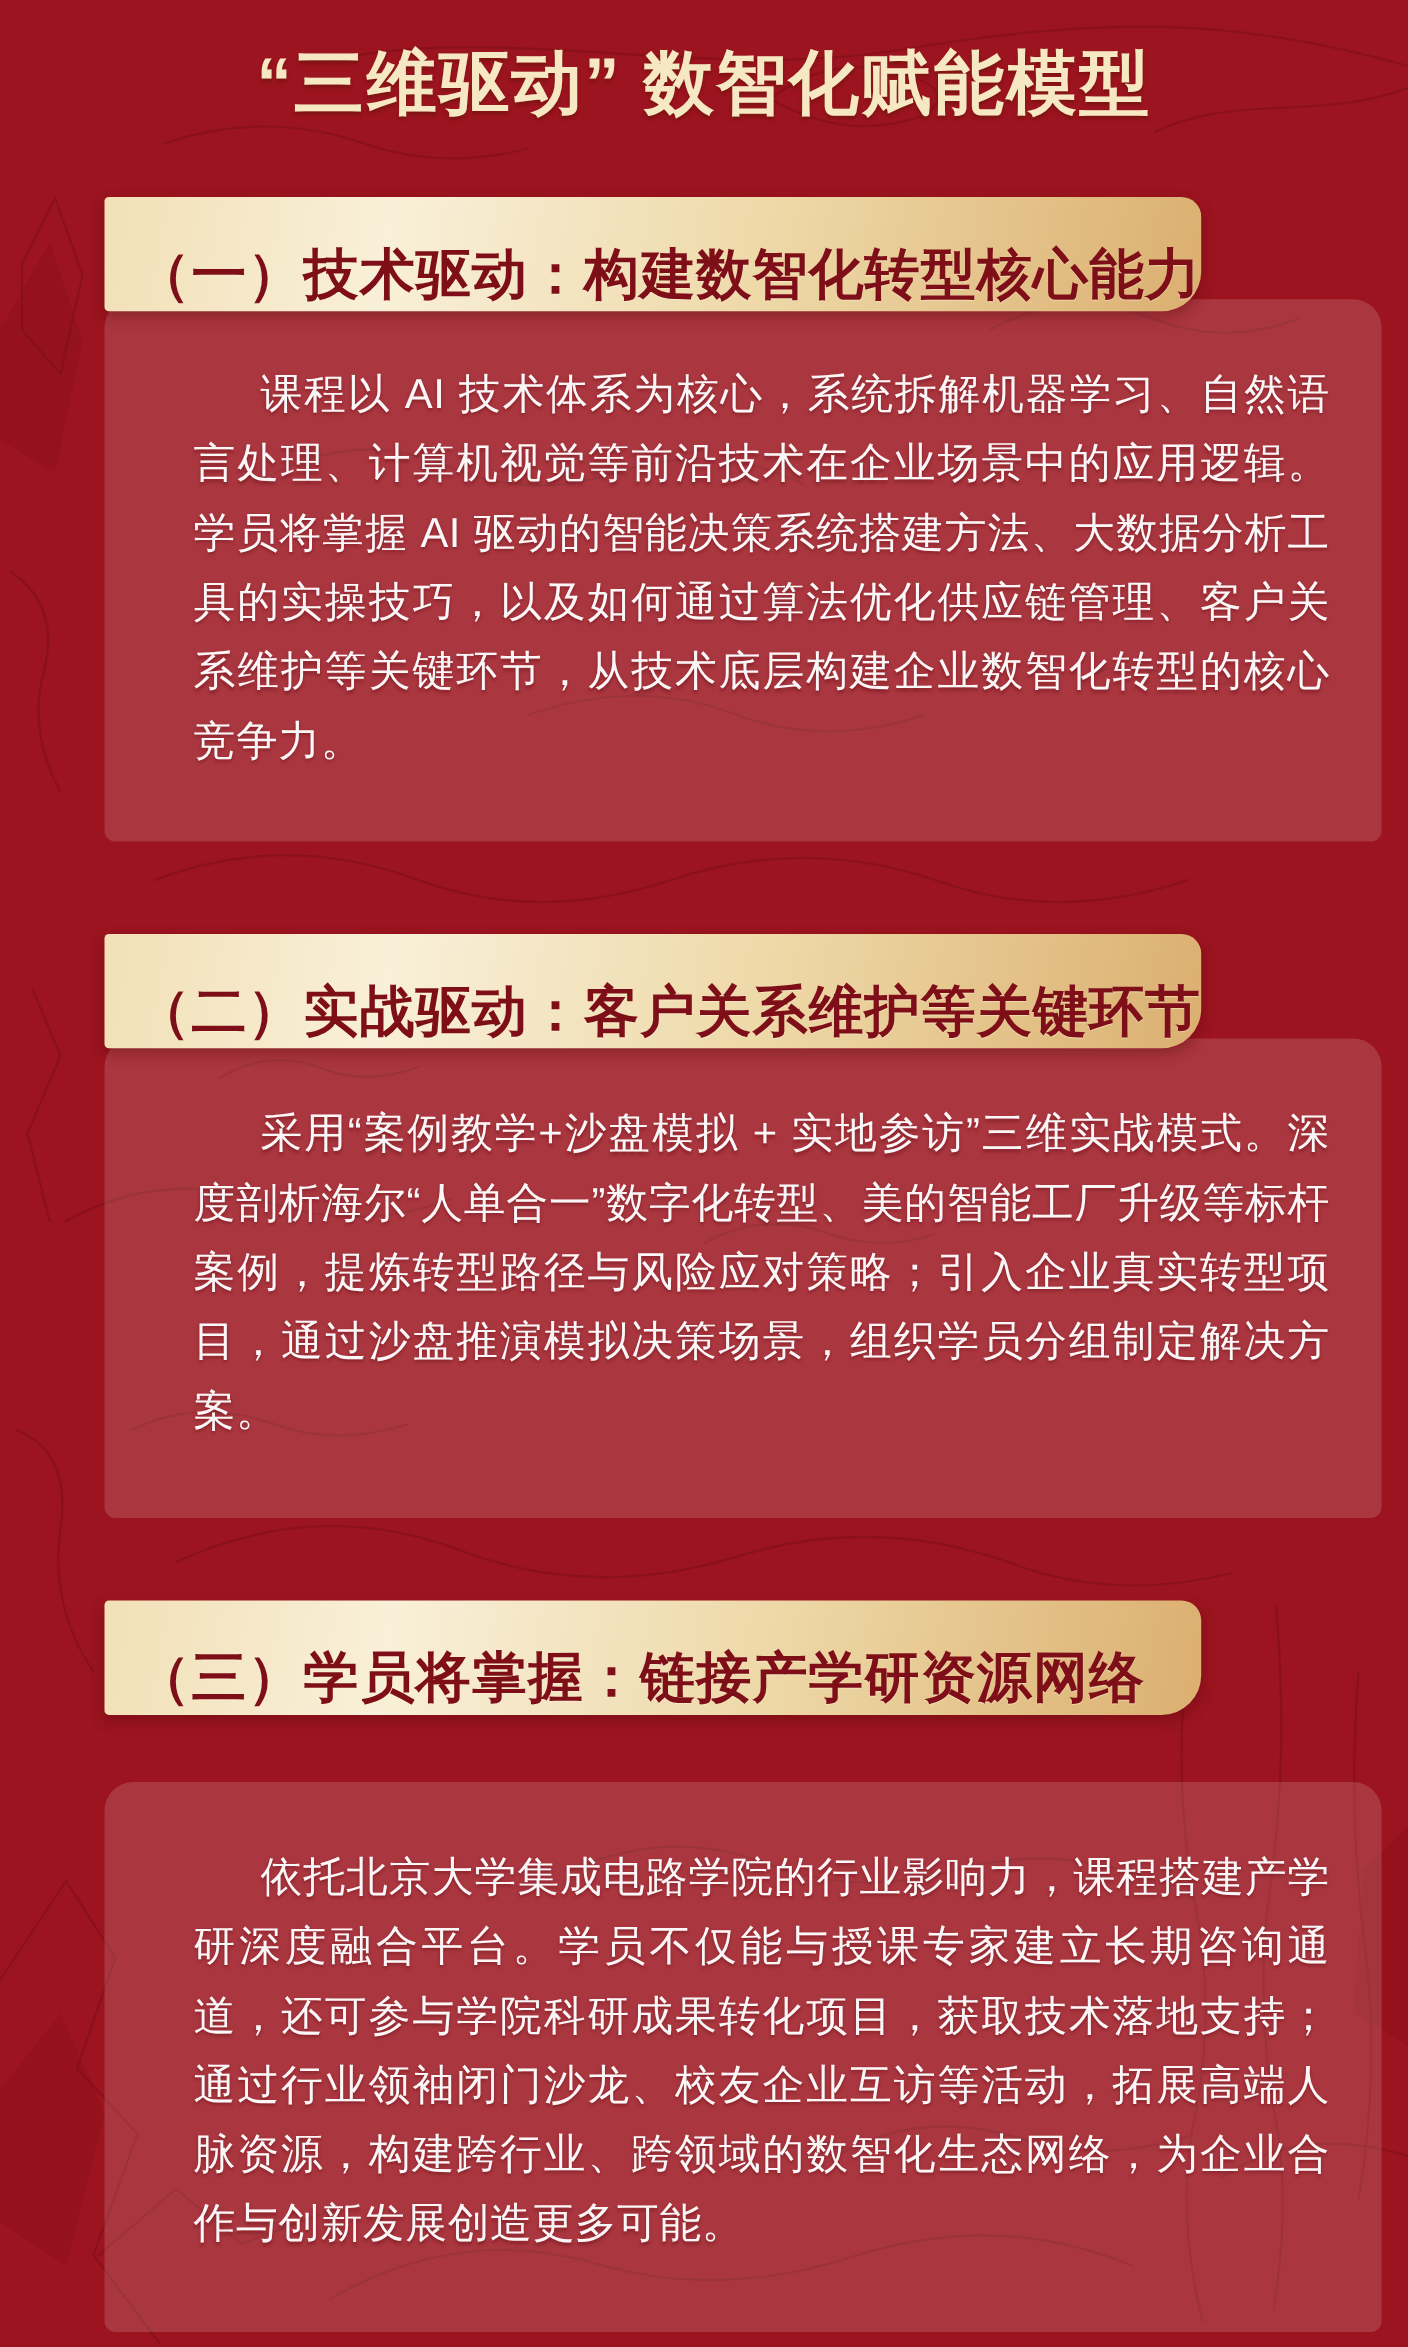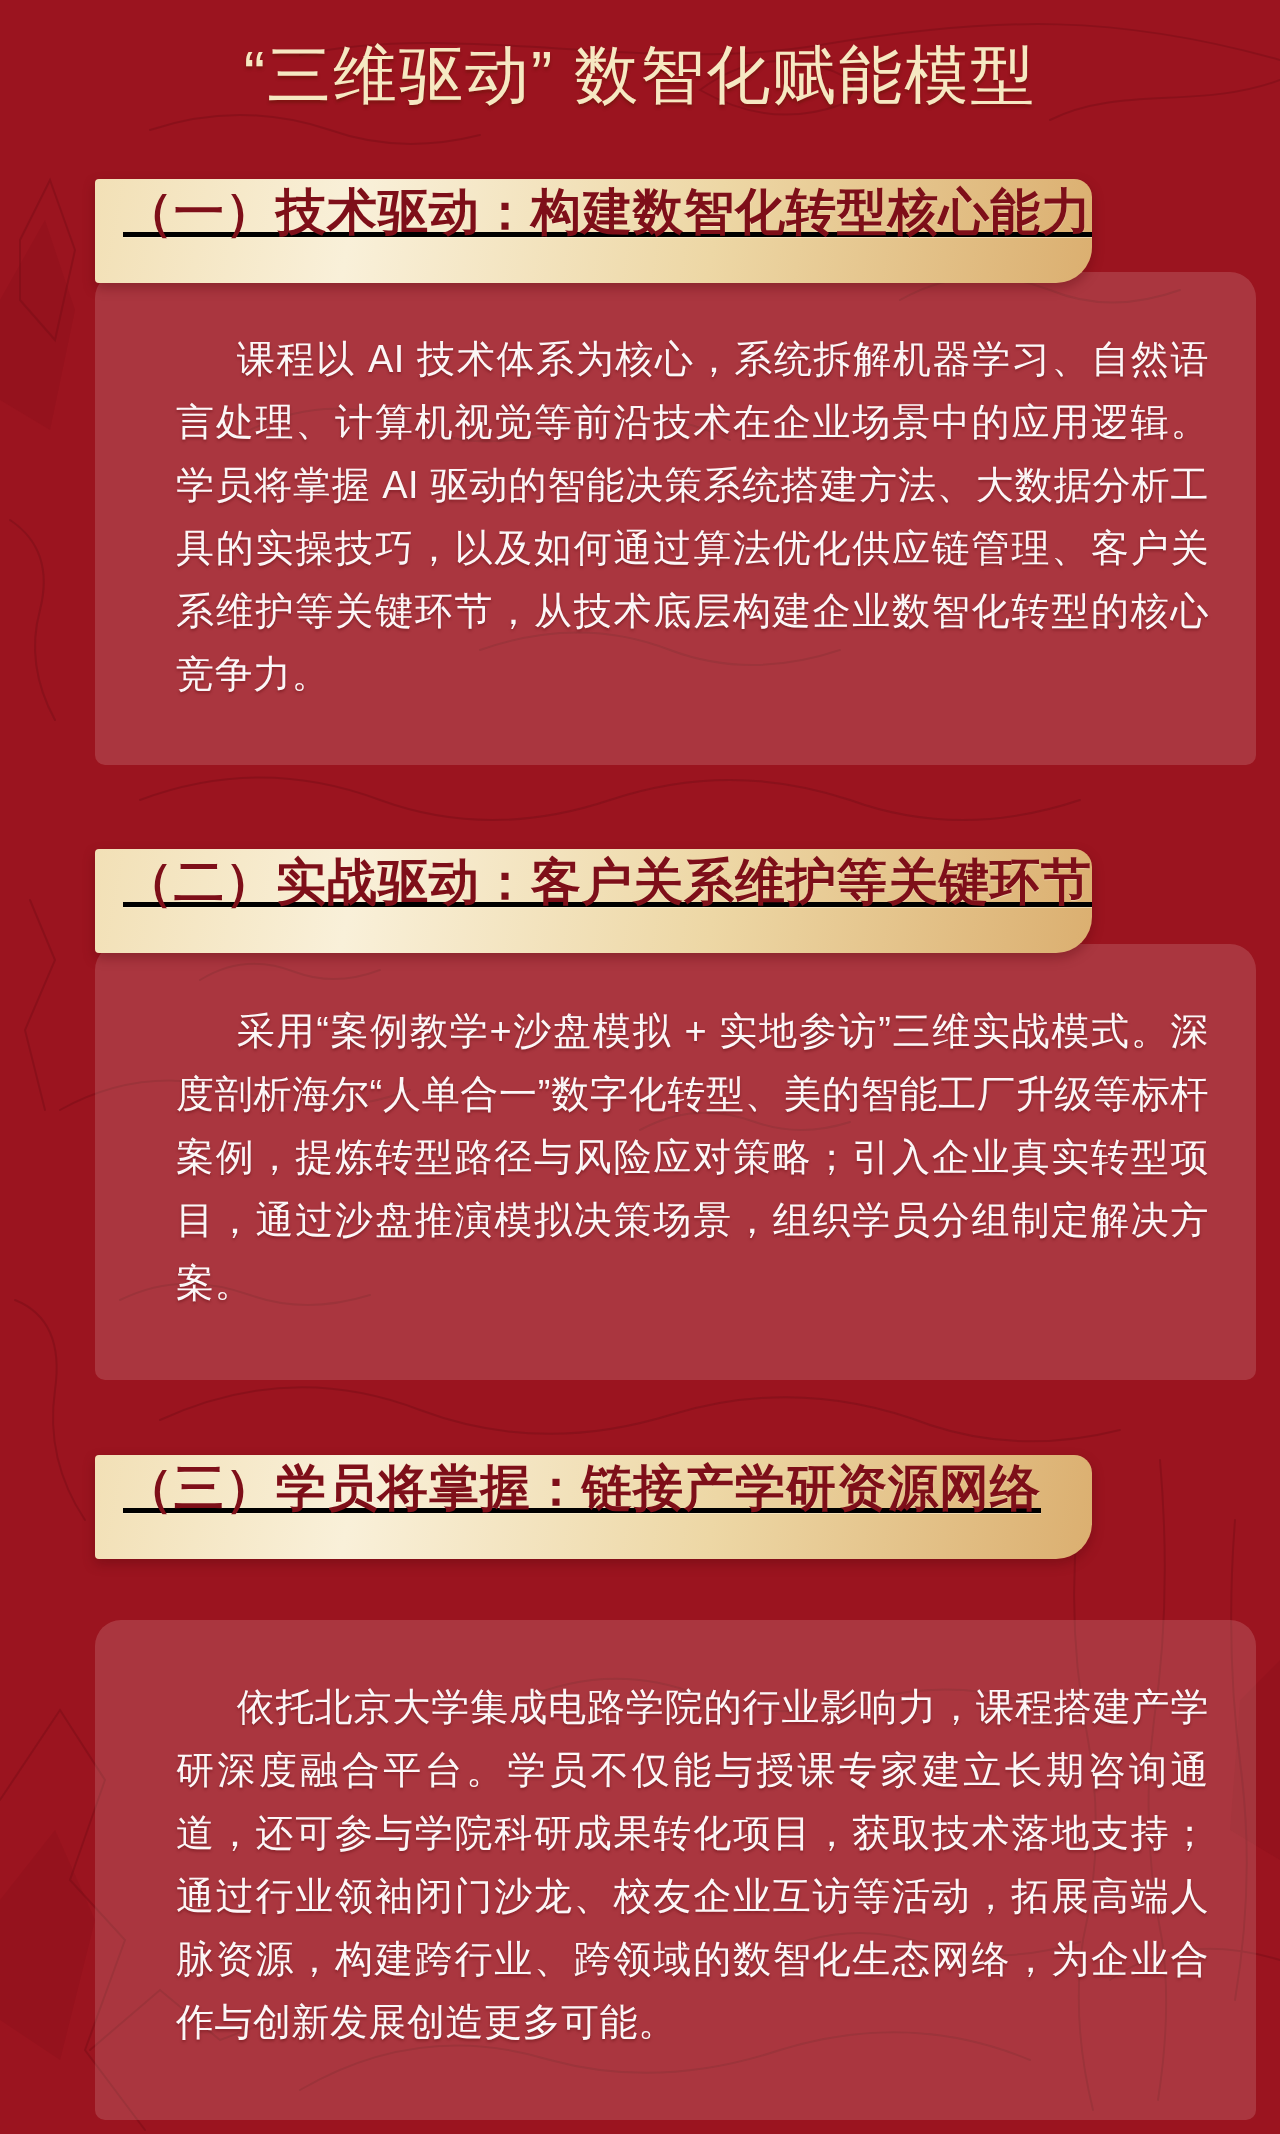--- a/index.html
+++ b/index.html
@@ -7,30 +7,30 @@
     width:1280px;height:2134px;position:relative;overflow:hidden;
     background:#9B141F;
     font-family:"Liberation Sans","DejaVu Sans",sans-serif;
   }
   
   .bg-art{position:absolute;inset:0;z-index:0;pointer-events:none;}
 
   .title{
     position:absolute;top:38px;left:0;width:100%;z-index:3;
     text-align:center;margin:0;
-    font-size:64px;line-height:74px;font-weight:400;letter-spacing:2px;
+    font-size:64px;line-height:74px;font-weight:700;letter-spacing:2px;
     color:#F6E8C2;
     text-shadow:0 3px 3px rgba(90,20,0,0.45);
   }
   .banner{
     position:absolute;left:95px;width:997px;height:104px;z-index:2;
     background:linear-gradient(100deg,#F2E0B6 0%,#F9F0D9 26%,#EDD7A5 62%,#DBAF70 100%);
     border-radius:4px 18px 36px 4px;
     box-shadow:0 5px 12px rgba(80,5,12,0.35);
-    display:flex;align-items:flex-start;text-decoration:underline;
+    display:flex;align-items:flex-end;
   }
   .banner-text{
     padding-left:28px;
     font-size:50px;font-weight:800;letter-spacing:1px;
     color:#7E0F19;
     text-shadow:0 1px 1px rgba(255,245,220,0.5);
     white-space:nowrap;
   }
   .panel{
     position:absolute;left:95px;width:1137px;z-index:1;

